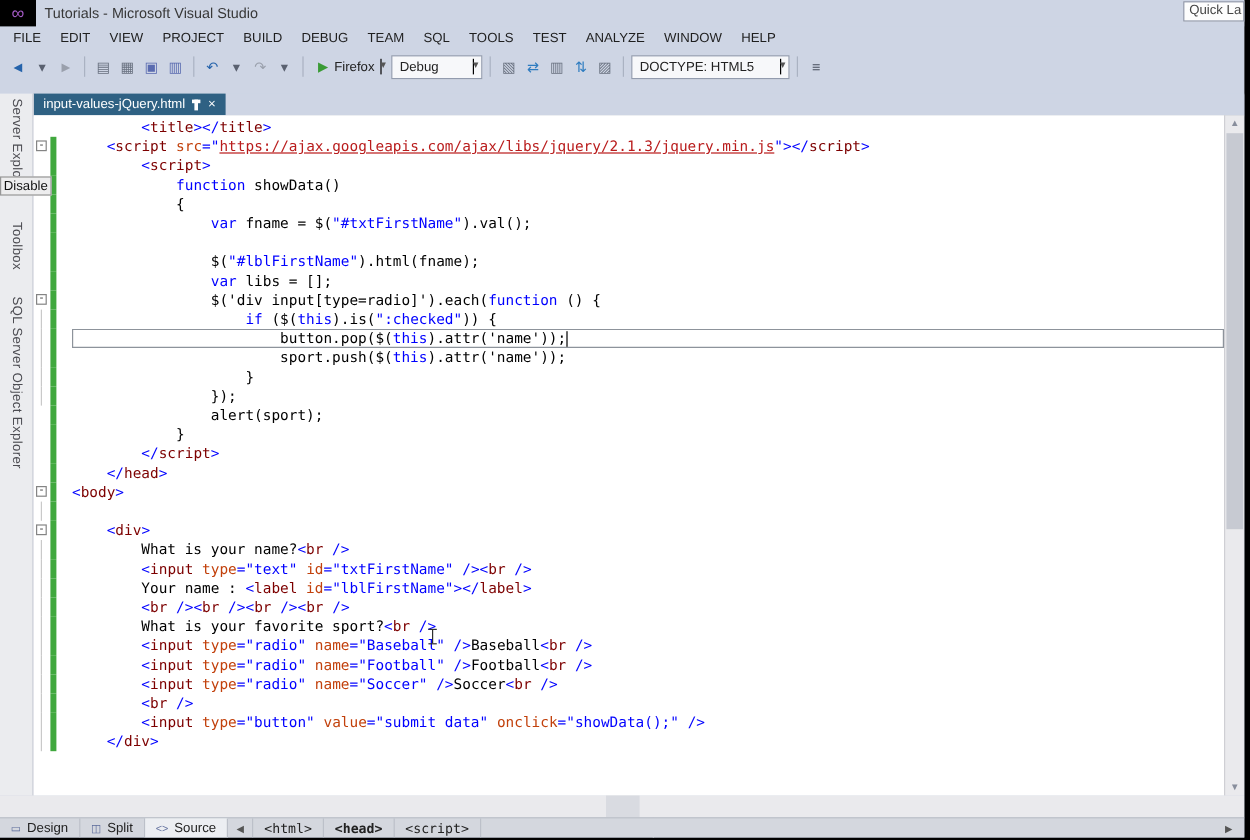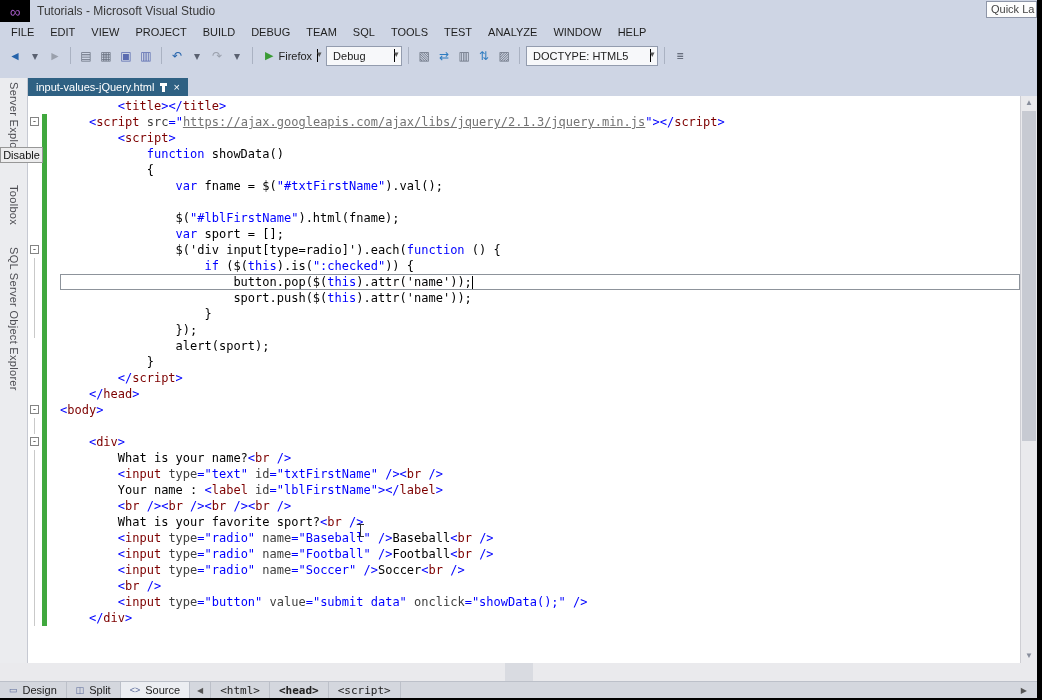--- a/index.html
+++ b/index.html
@@ -48,23 +48,23 @@
   .gut { width:32px; flex:none; position:relative; }
   .fold { position:absolute; left:2px; top:3px; width:9px; height:9px; border:1px solid #848484; background:#fff; color:#333; font-size:9px; line-height:7px; text-align:center; z-index:2; }
   .guide { position:absolute; left:6px; top:0; width:1px; height:16px; background:#c9c9c9; }
   .chg { position:absolute; left:14px; top:0; width:5px; height:16px; background:#40a83e; }
   .txt { flex:1; line-height:16px; }
   .cl.cur .txt { box-shadow:inset 0 0 0 1px #8d939b; }
   .caret { display:inline-block; width:1px; height:13px; background:#000; vertical-align:text-bottom; }
   .c-p { color:#000; }
   .c-b { color:#0000ff; }
   .c-m { color:#7d0000; }
-  .c-r { color:#404040; }
+  .c-r { color:#c2410c; }
   .c-s { color:#000000; }
-  .c-l { color:#737373; text-decoration:underline; }
+  .c-l { color:#b91c1c; text-decoration:underline; }
 
   
   .vscroll { position:absolute; left:1020px; top:96px; width:17px; height:567px; background:#eaeaed; border-left:1px solid #cfcfd4; }
   .vscroll .arrow { height:14px; width:100%; text-align:center; font-size:8px; color:#888e9c; line-height:14px; }
   .vthumb { position:absolute; left:1px; right:1px; top:15px; height:330px; background:#c7cad2; }
   .vscroll .down { position:absolute; bottom:0; }
 
   
   .hrow { position:absolute; left:0; top:663px; width:100%; height:18px; background:#eaeaed; display:flex; align-items:center;flex-direction:column; }
   .hrow .lead { width:28px; height:100%; background:#d9dbe1; flex:none; }
@@ -186,21 +186,21 @@
 
   <div class="editor" id="code">
       <div class="cl"><span class="gut"></span><span class="txt"><span class="c-p">        </span><span class="c-b">&lt;</span><span class="c-m">title</span><span class="c-b">&gt;&lt;/</span><span class="c-m">title</span><span class="c-b">&gt;</span></span></div>
       <div class="cl"><span class="gut"><span class="fold">-</span><span class="chg"></span></span><span class="txt"><span class="c-p">    </span><span class="c-b">&lt;</span><span class="c-m">script</span><span class="c-p"> </span><span class="c-r">src</span><span class="c-b">="</span><span class="c-l">https://ajax.googleapis.com/ajax/libs/jquery/2.1.3/jquery.min.js</span><span class="c-b">"&gt;&lt;/</span><span class="c-m">script</span><span class="c-b">&gt;</span></span></div>
       <div class="cl"><span class="gut"><span class="chg"></span></span><span class="txt"><span class="c-p">        </span><span class="c-b">&lt;</span><span class="c-m">script</span><span class="c-b">&gt;</span></span></div>
       <div class="cl"><span class="gut"><span class="chg"></span></span><span class="txt"><span class="c-p">            </span><span class="c-b">function</span><span class="c-p"> showData()</span></span></div>
       <div class="cl"><span class="gut"><span class="chg"></span></span><span class="txt"><span class="c-p">            {</span></span></div>
       <div class="cl"><span class="gut"><span class="chg"></span></span><span class="txt"><span class="c-p">                </span><span class="c-b">var</span><span class="c-p"> fname = $(</span><span class="c-b">"#txtFirstName"</span><span class="c-p">).val();</span></span></div>
       <div class="cl"><span class="gut"><span class="chg"></span></span><span class="txt"></span></div>
       <div class="cl"><span class="gut"><span class="chg"></span></span><span class="txt"><span class="c-p">                $(</span><span class="c-b">"#lblFirstName"</span><span class="c-p">).html(fname);</span></span></div>
-      <div class="cl"><span class="gut"><span class="chg"></span></span><span class="txt"><span class="c-p">                </span><span class="c-b">var</span><span class="c-p"> sport = [];</span></span></div>
+      <div class="cl"><span class="gut"><span class="chg"></span></span><span class="txt"><span class="c-p">                </span><span class="c-b">var</span><span class="c-p"> libs = [];</span></span></div>
       <div class="cl"><span class="gut"><span class="fold">-</span><span class="chg"></span></span><span class="txt"><span class="c-p">                $(</span><span class="c-s">'div input[type=radio]'</span><span class="c-p">).each(</span><span class="c-b">function</span><span class="c-p"> () {</span></span></div>
       <div class="cl"><span class="gut"><span class="guide"></span><span class="chg"></span></span><span class="txt"><span class="c-p">                    </span><span class="c-b">if</span><span class="c-p"> ($(</span><span class="c-b">this</span><span class="c-p">).is(</span><span class="c-b">":checked"</span><span class="c-p">)) {</span></span></div>
       <div class="cl cur"><span class="gut"><span class="guide"></span><span class="chg"></span></span><span class="txt"><span class="c-p">                        button.pop($(</span><span class="c-b">this</span><span class="c-p">).attr(</span><span class="c-s">'name'</span><span class="c-p">));</span><span class="caret"></span></span></div>
       <div class="cl"><span class="gut"><span class="guide"></span><span class="chg"></span></span><span class="txt"><span class="c-p">                        sport.push($(</span><span class="c-b">this</span><span class="c-p">).attr(</span><span class="c-s">'name'</span><span class="c-p">));</span></span></div>
       <div class="cl"><span class="gut"><span class="guide"></span><span class="chg"></span></span><span class="txt"><span class="c-p">                    }</span></span></div>
       <div class="cl"><span class="gut"><span class="guide"></span><span class="chg"></span></span><span class="txt"><span class="c-p">                });</span></span></div>
       <div class="cl"><span class="gut"><span class="chg"></span></span><span class="txt"><span class="c-p">                alert(sport);</span></span></div>
       <div class="cl"><span class="gut"><span class="chg"></span></span><span class="txt"><span class="c-p">            }</span></span></div>
       <div class="cl"><span class="gut"><span class="chg"></span></span><span class="txt"><span class="c-p">        </span><span class="c-b">&lt;/</span><span class="c-m">script</span><span class="c-b">&gt;</span></span></div>
       <div class="cl"><span class="gut"><span class="chg"></span></span><span class="txt"><span class="c-p">    </span><span class="c-b">&lt;/</span><span class="c-m">head</span><span class="c-b">&gt;</span></span></div>

